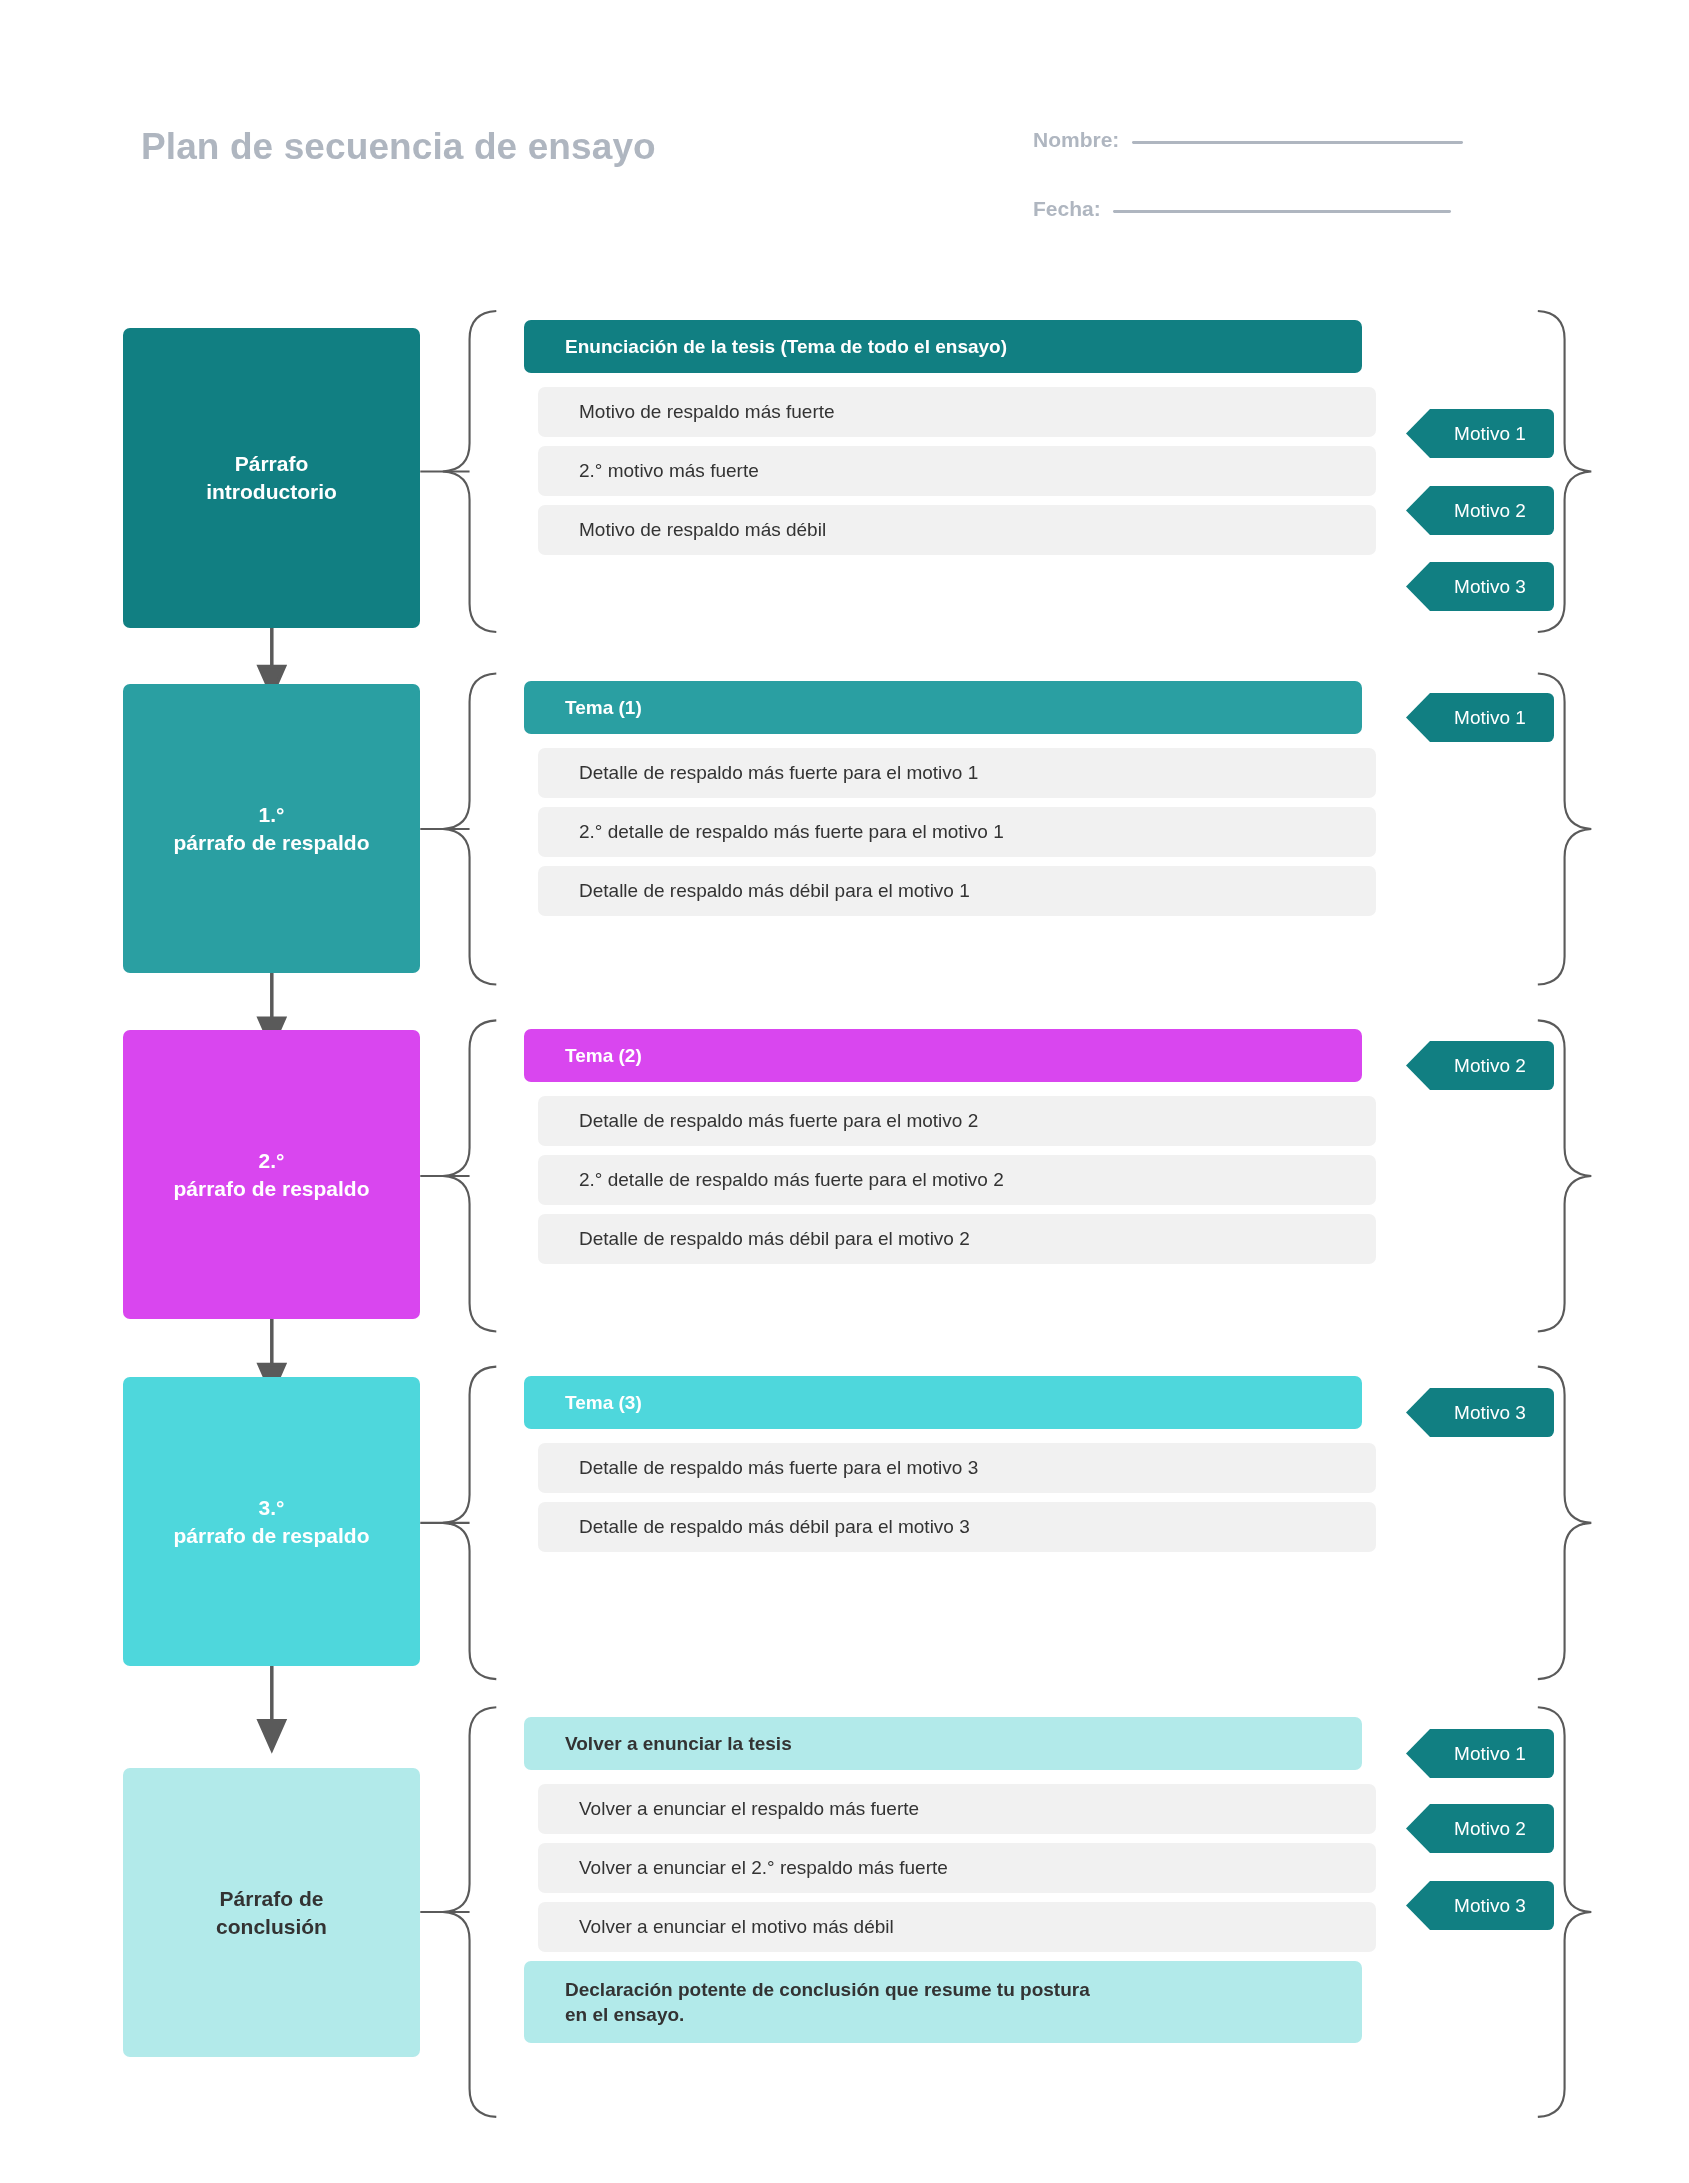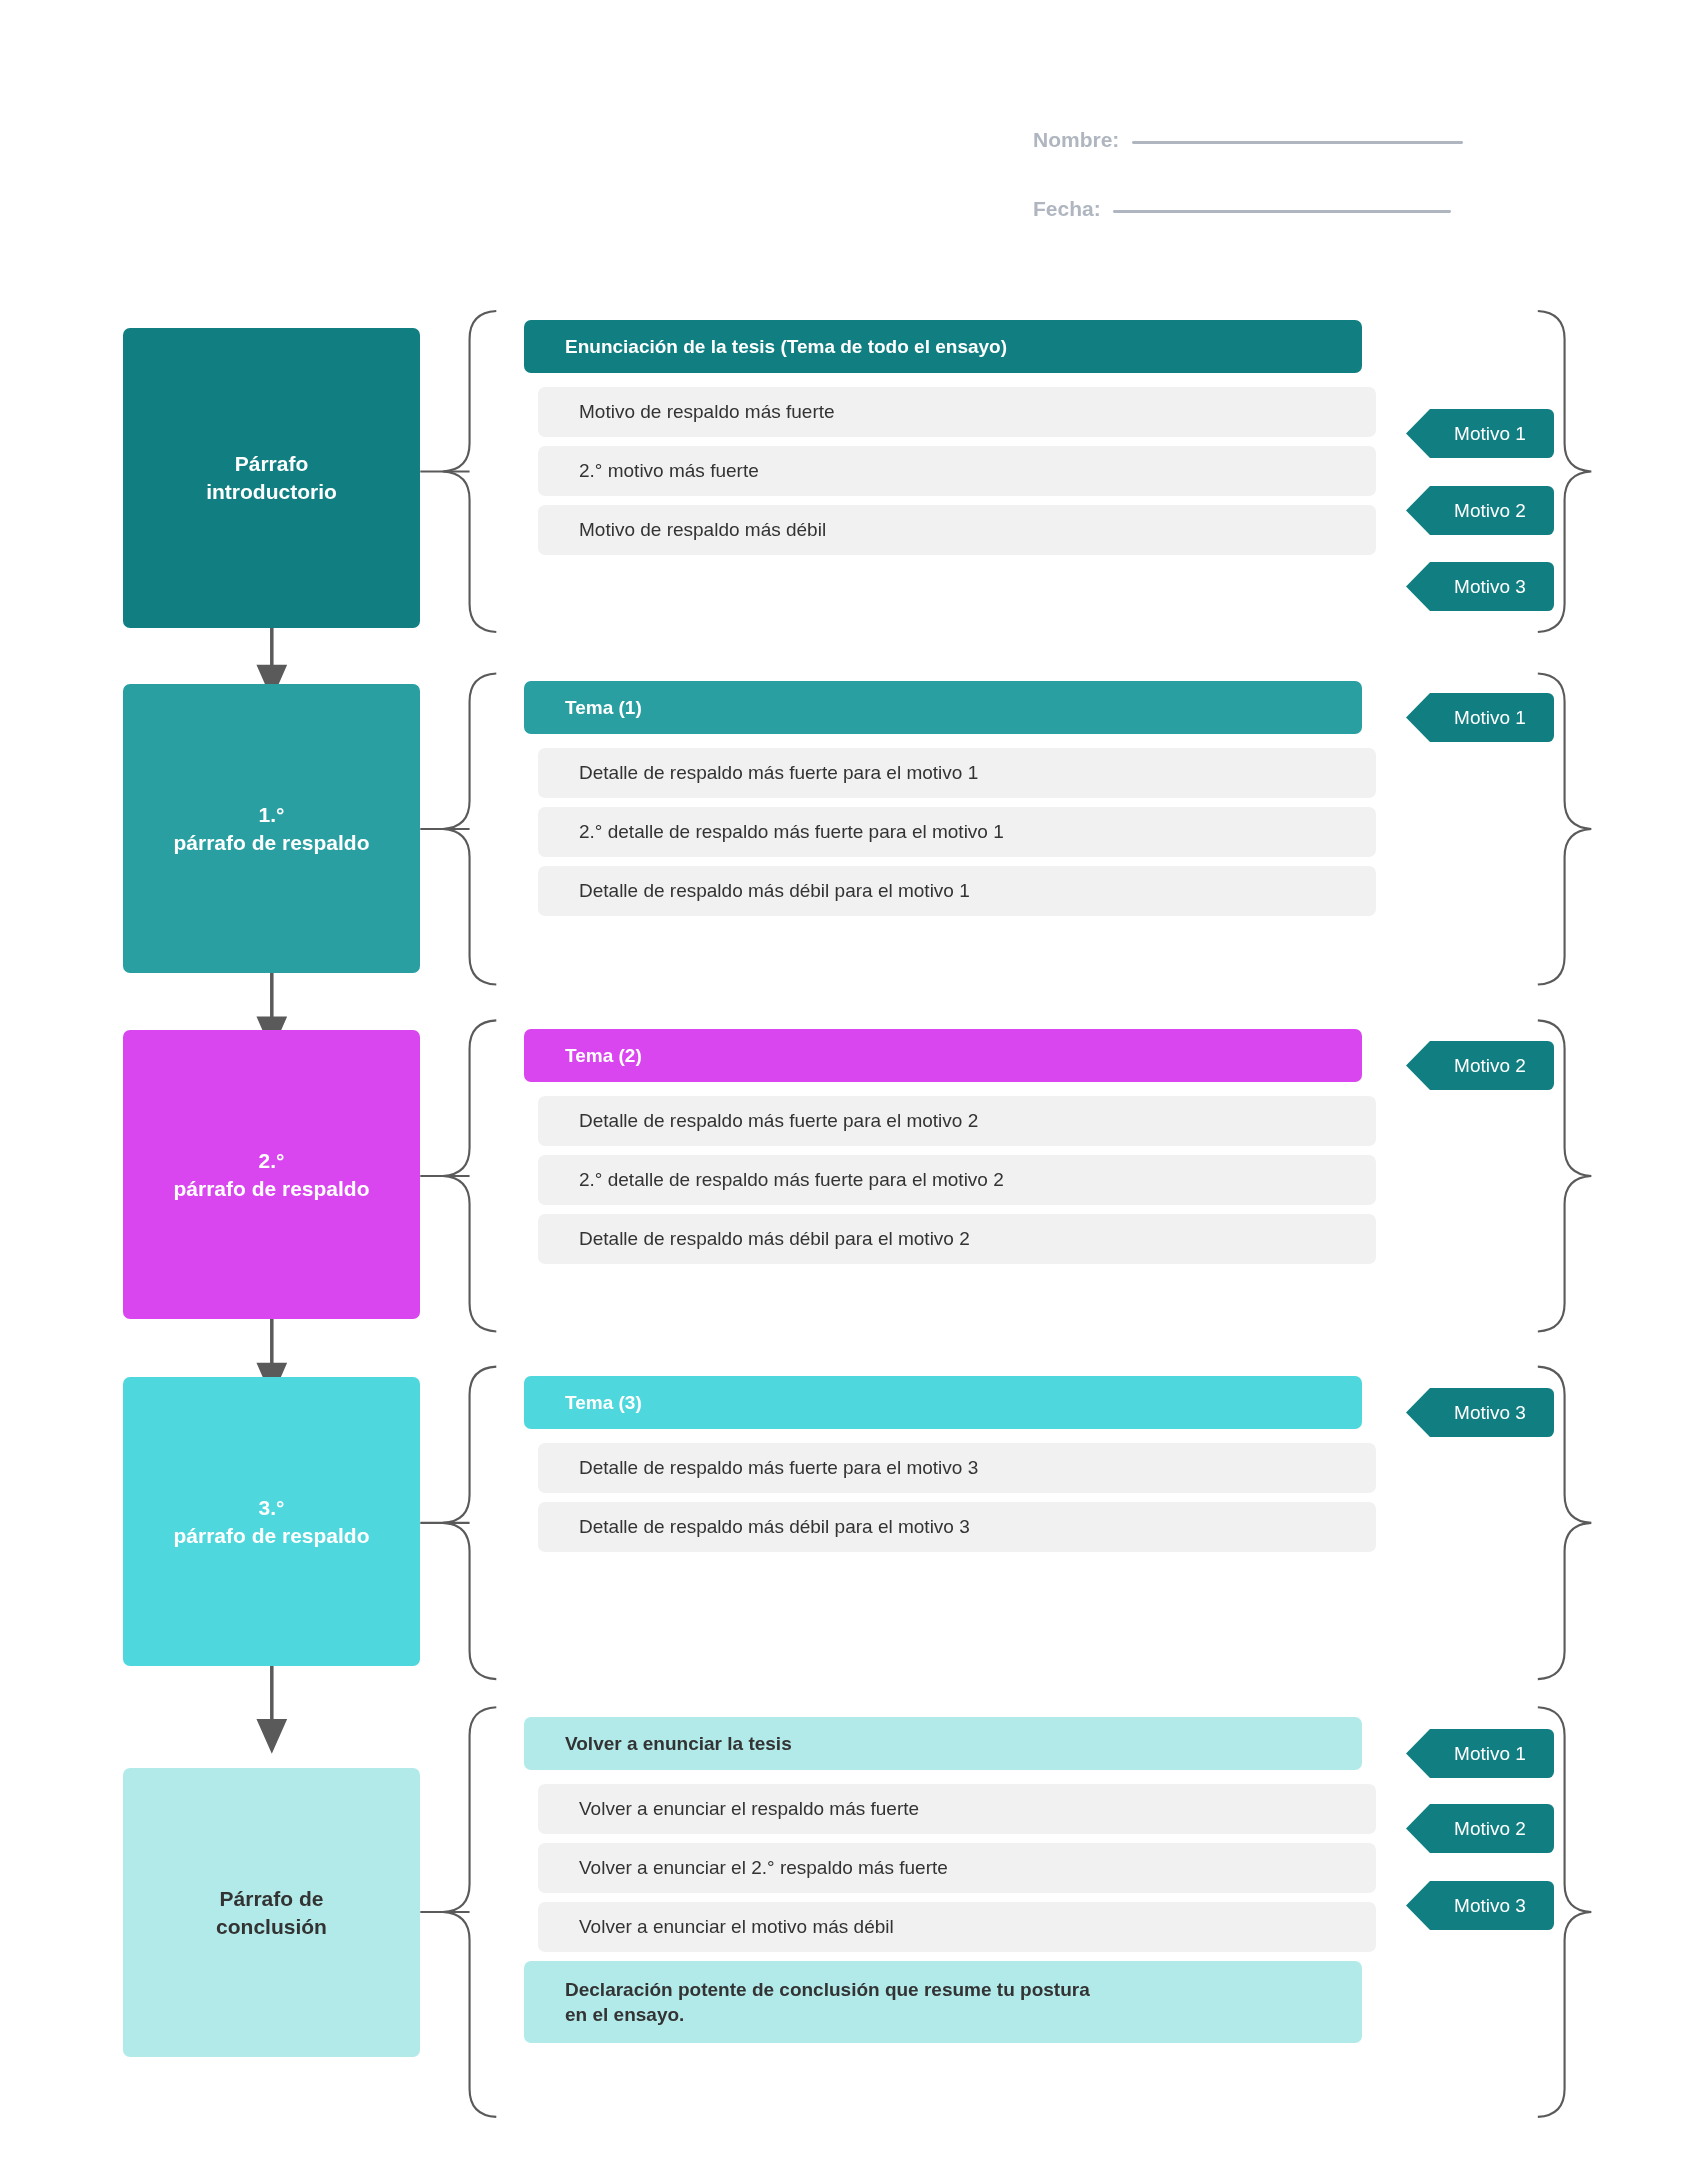--- a/index.html
+++ b/index.html
@@ -129,20 +129,21 @@
   .c-teal-900 { background: #117f82; color: #ffffff; align-items: center; }
   .c-teal-700 { background: #2a9fa2; color: #ffffff; }
   .c-teal-500 { background: #d946ef; color: #ffffff; }
   .c-teal-300 { background: #4ed7dc; color: #ffffff; }
   .c-teal-100 { background: #b2eaea; color: #333333; }
 </style>
 </head>
 <body>
 
 <div id="header">
+  <div id="page-title">Plan de secuencia de ensayo</div>
 
   <div class="field-row" id="field-nombre">
     <span class="field-label">Nombre:</span>
     <span class="field-line"></span>
   </div>
 
   <div class="field-row" id="field-fecha">
     <span class="field-label">Fecha:</span>
     <span class="field-line"></span>
   </div>

